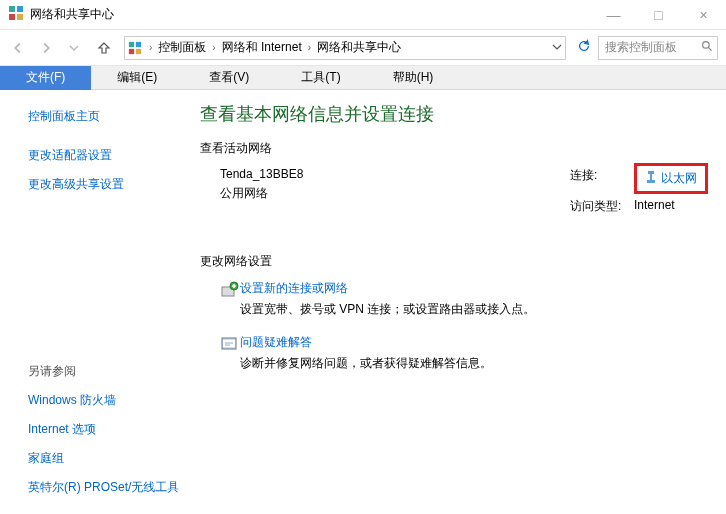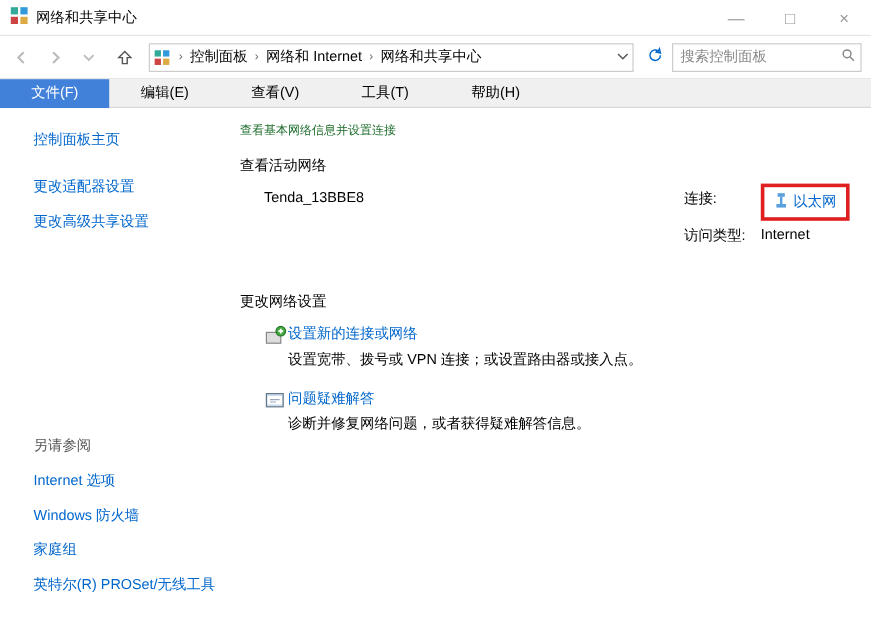--- a/index.html
+++ b/index.html
@@ -15,38 +15,38 @@
   
   .nav-bar { height: 36px; display: flex; align-items: center; border-bottom: 1px solid #e5e5e5; padding: 0 4px; }
   .nav-btn { width: 28px; height: 28px; display: flex; align-items: center; justify-content: center; color: #999; }
   .nav-up { margin: 0 2px; color: #555; }
   .breadcrumb { flex: 1; height: 24px; border: 1px solid #ccc; display: flex; align-items: center; margin: 0 4px; }
   .bc-icon { width: 20px; display: flex; align-items: center; justify-content: center; }
   .bc-sep { color: #666; padding: 0 4px; font-size: 10px; }
   .bc-item { padding: 0 2px; }
   .bc-dd { margin-left: auto; width: 18px; text-align: center; color: #555; border-left: 1px solid transparent; }
   .nav-refresh { width: 28px; color: #0066cc; text-align: center; }
-  .search-box { width: 158px; height: 24px; border: 1px solid #ccc; display: flex; align-items: center; margin-right: 4px; }
+  .search-box { width: 120px; height: 24px; border: 1px solid #ccc; display: flex; align-items: center; margin-right: 4px; }
   .search-icon { width: 20px; text-align: center; color: #666; }
   .search-ph { color: #888; flex: 1; }
 
   
   .menu-bar { height: 24px; background: #f0f0f0; display: flex; align-items: center; border-bottom: 1px solid #d8d8d8; }
   .menu-item { padding: 0 26px; height: 24px; display: flex; align-items: center; }
   .menu-item.open { background: #4281da; color: #fff; }
 
   
   .main { display: flex; height: calc(100% - 90px); }
   .sidebar { width: 200px; padding: 12px 0 12px 28px; display: flex; flex-direction: column; }
   .side-link { color: #0066cc; padding: 6px 0; cursor: pointer; }
   .side-heading { color: #555; padding: 6px 0; }
   .side-spacer { flex: 1; }
 
   .content { flex: 1; padding: 12px 18px 12px 0; }
-  .h1 { color: #1b6b2a; font-size: 10px; font-weight: normal; margin-bottom: 14px; }
+  .h1 { color: #1b6b2a; font-size: 18px; font-weight: normal; margin-bottom: 14px; }
   .h2 { color: #000; margin: 14px 0 10px 0; font-weight: normal; }
 
   .network-row { display: flex; margin: 8px 0 0 20px; }
   .net-left { width: 200px; }
   .net-name { margin-bottom: 4px; }
   .net-right { }
   .net-right-row { display: flex; margin-bottom: 4px; }
   .nr-label { width: 64px; }
   .nr-value { }
   .link-blue { color: #0066cc; cursor: pointer; }
@@ -148,33 +148,34 @@
 
 <div class="main">
 
   <div class="sidebar">
     <div class="side-link">控制面板主页</div>
     <div style="height:10px"></div>
     <div class="side-link">更改适配器设置</div>
     <div class="side-link">更改高级共享设置</div>
     <div class="side-spacer"></div>
     <div class="side-heading">另请参阅</div>
+    <div class="side-link">Windows 防火墙</div>
     <div class="side-link">Internet 选项</div>
-    <div class="side-link">Windows 防火墙</div>
     <div class="side-link">家庭组</div>
     <div class="side-link">英特尔(R) PROSet/无线工具</div>
   </div>
 
   <div class="content">
     <div class="h1">查看基本网络信息并设置连接</div>
     <div class="h2">查看活动网络</div>
 
     <div class="network-row">
       <div class="net-left">
         <div class="net-name">Tenda_13BBE8</div>
+        <div>公用网络</div>
       </div>
       <div style="flex:1"></div>
       <div class="net-right">
         <div class="net-right-row">
           <div class="nr-label">连接:</div>
           <div class="redbox">
             <span class="eth-icon">
               <svg viewBox="0 0 12 14">
                   <rect x="3" y="1" width="6" height="3" fill="#5aa0dd"></rect>
                   <rect x="5" y="4" width="2" height="6" fill="#5aa0dd"></rect>

